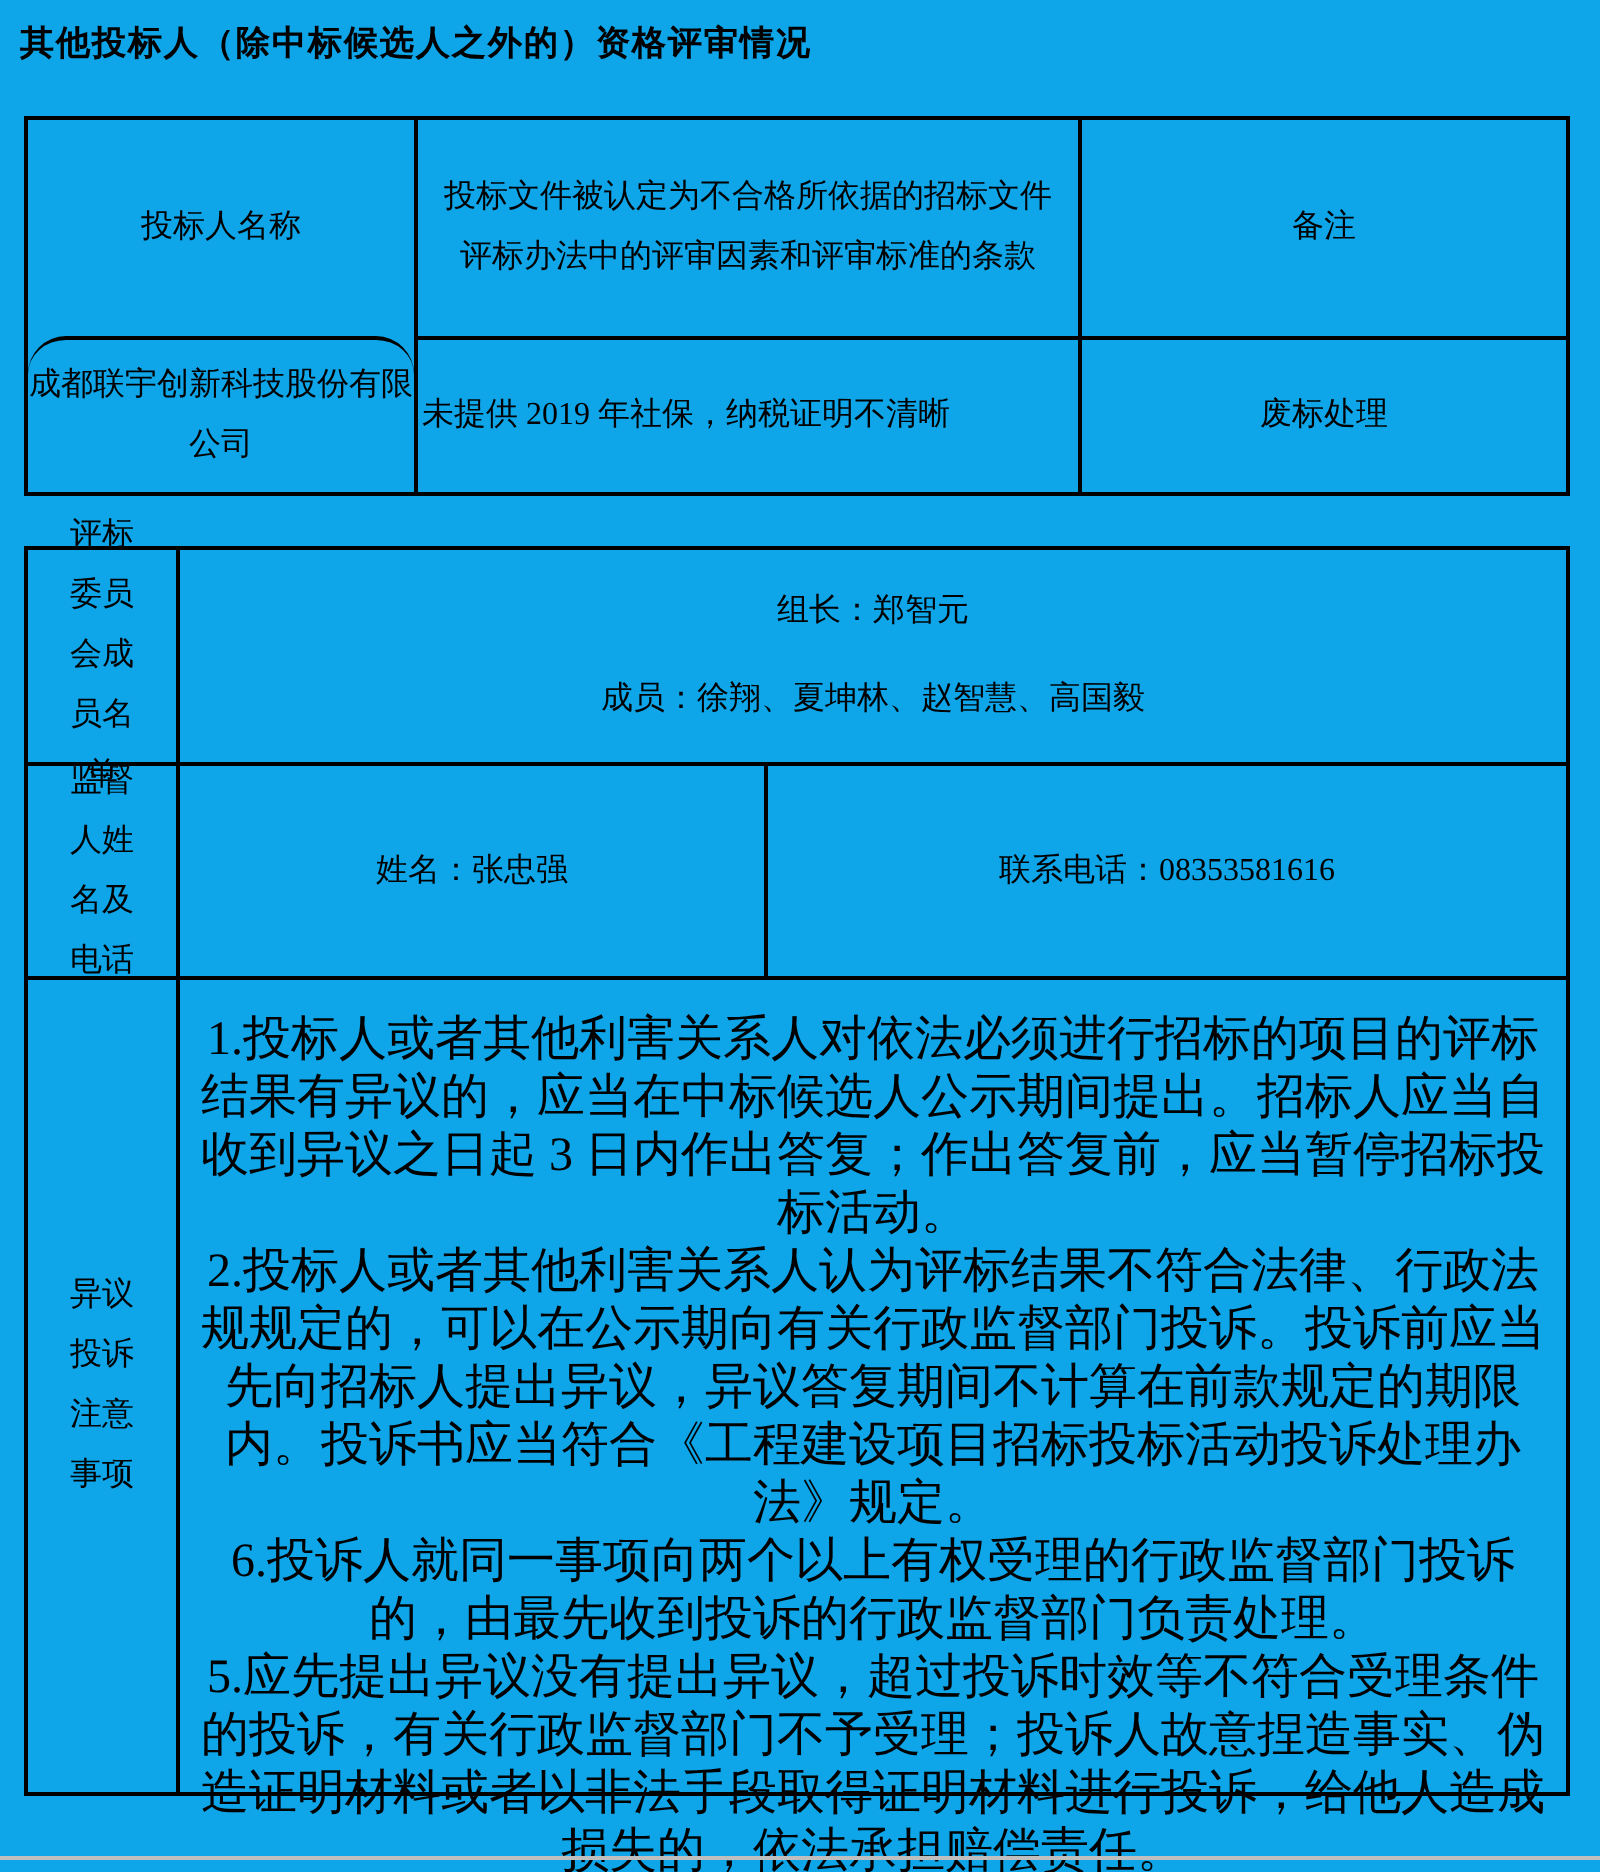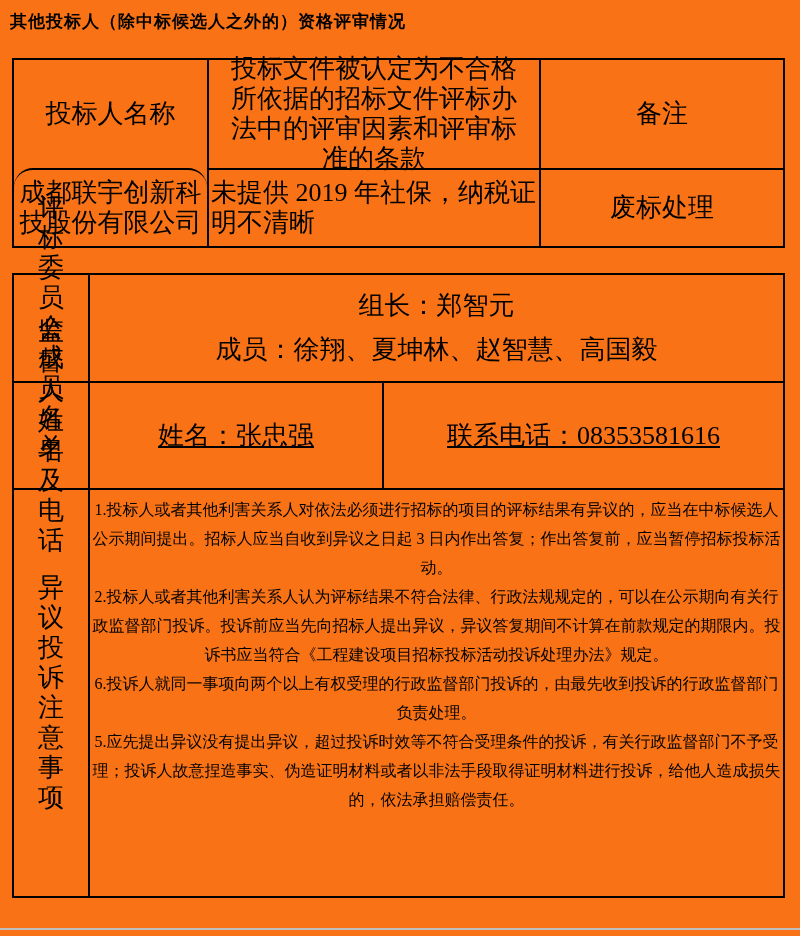--- a/index.html
+++ b/index.html
@@ -1,40 +1,40 @@
 <!DOCTYPE html>
 <html><head>
 <meta charset="utf-8">
 <style>
   * { margin: 0; padding: 0; box-sizing: border-box; }
   html, body { background: #ffffff; }
   .page {
     position: relative;
     width: 800px;
     height: 936px;
-    background: #f97316;
+    background: #0ea5e9;
     font-family: "Liberation Serif", serif;
     color: #000000;
     overflow: hidden;
   }
   .doc-title {
     position: absolute;
     top: 10px;
     left: 10px;
     font-size: 17px;
     font-weight: bold;
     letter-spacing: 1px;
   }
   
   .cell {
     display: flex;
     flex-direction: column;
     align-items: center;
     justify-content: center;
-    font-size: 26px;
+    font-size: 16px;
     line-height: 30px;
     text-align: center;
   }
   
   .table1 {
     position: absolute;
     top: 58px;
     left: 12px;
     width: 773px;
     border: 2px solid #000;
@@ -64,26 +64,26 @@
   }
   .table2 > div { border-left: 2px solid #000; border-top: 2px solid #000; }
   .table2 > div:nth-child(odd) { border-left: none; }
   .table2 > div:nth-child(-n+2) { border-top: none; }
   .label-cell { padding: 0 20px; }
   .committee-cell { gap: 14px; }
   .supervisor-cell {
     display: grid;
     grid-template-columns: 292px 1fr;
   }
-  .supervisor-cell > .cell { border: none; text-decoration: underline; }
+  .supervisor-cell > .cell { border: none; }
   .supervisor-cell > .cell:last-child { border-left: 2px solid #000; }
   .objection-cell {
     display: block;
-    padding: 5px 2px;
-    font-size: 16px;
+    padding: 16px 2px;
+    font-size: 24px;
     line-height: 29px;
     text-align: center;
   }
   .objection-cell p { text-align: center; }
   
   .bottom-divider {
     position: absolute;
     top: 928px;
     left: 0;
     width: 800px;

